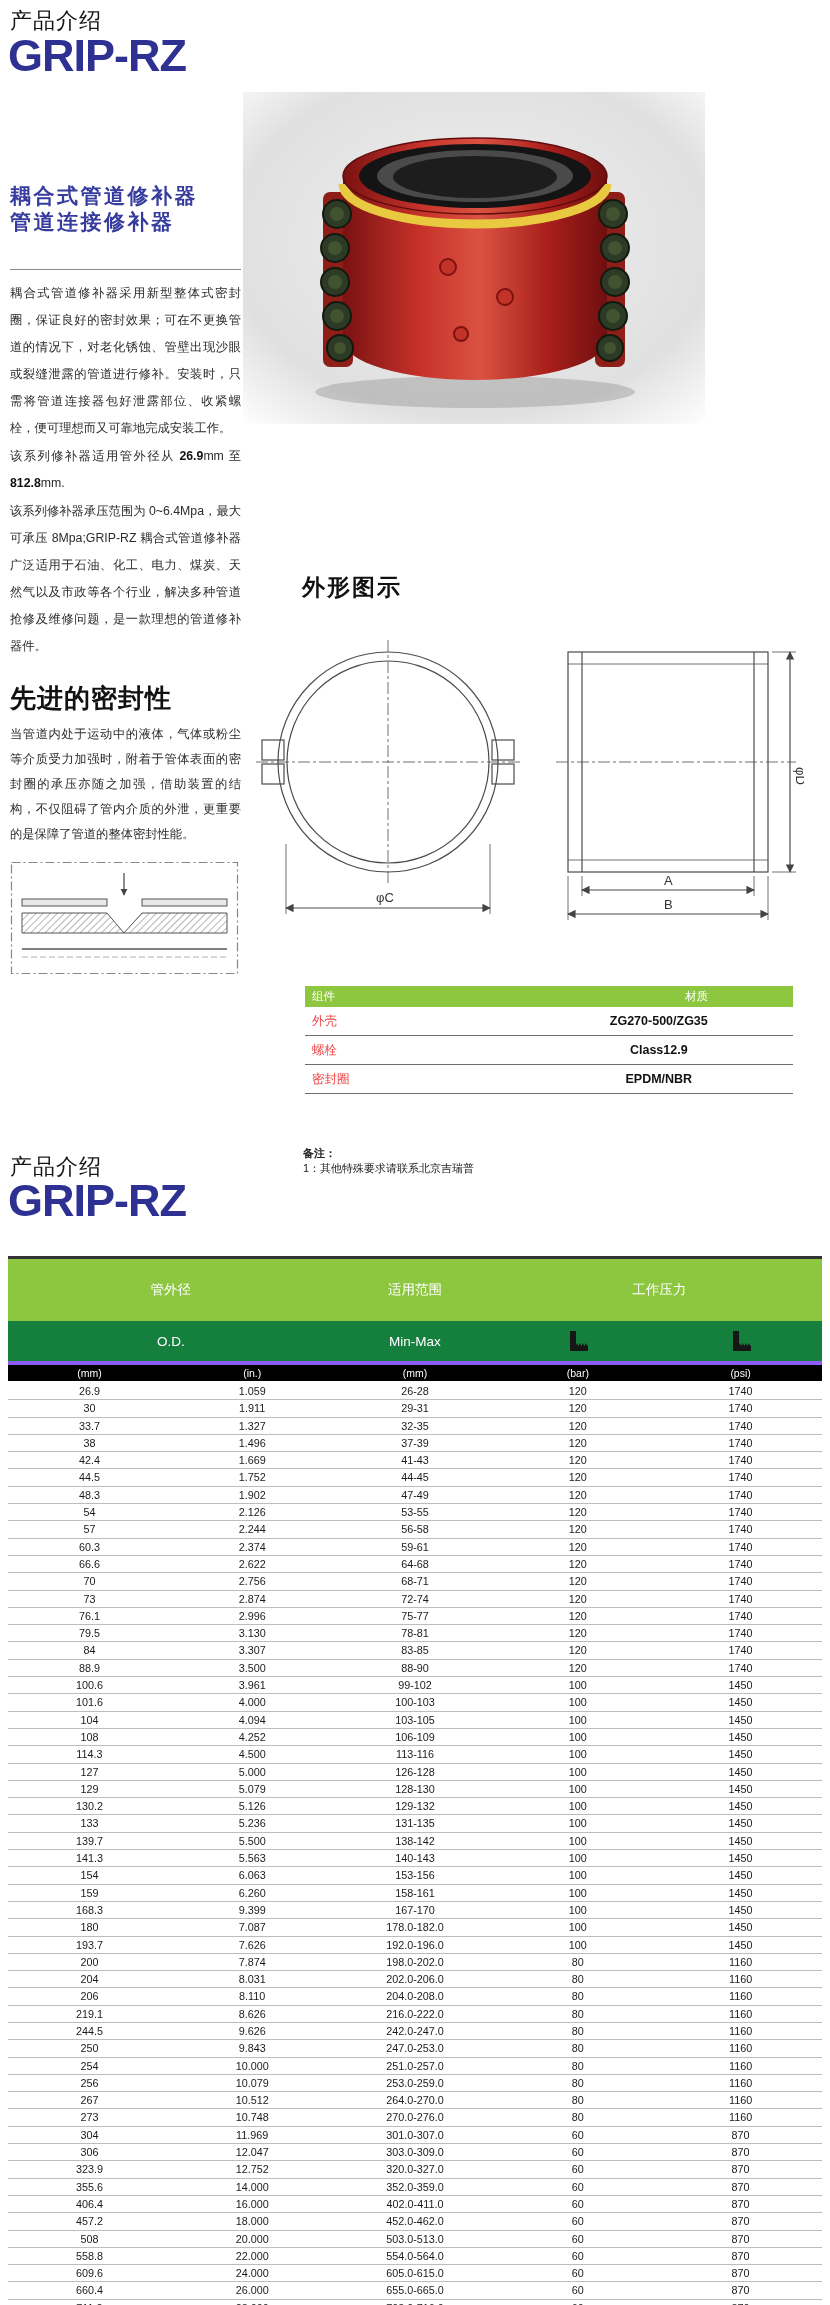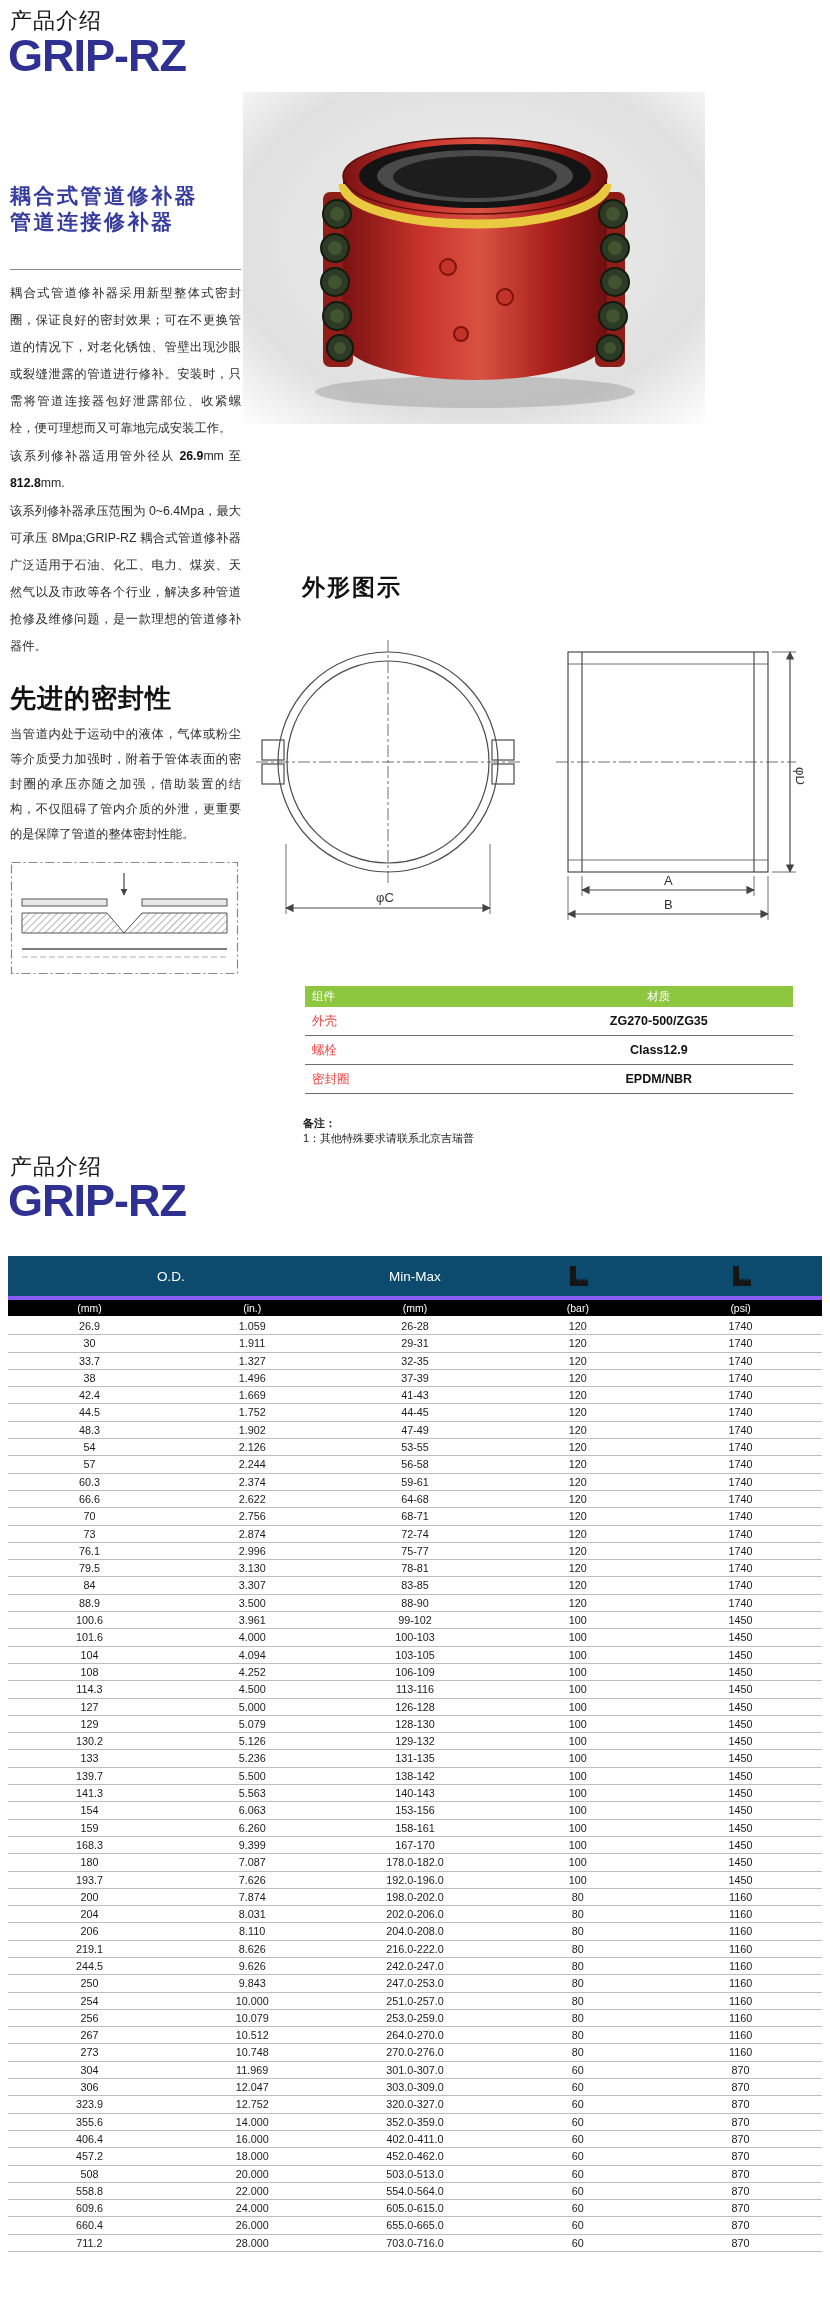--- a/index.html
+++ b/index.html
@@ -20,34 +20,34 @@
   .body-p.gap{margin-top:1px;}
   .body-p b{color:#111;}
   .seal-title{font-size:26px;font-weight:800;color:#111;margin:21px 0 6px 0;letter-spacing:1px;}
   .seal-p{font-size:12.3px;line-height:25px;text-align:justify;color:#2b2b2b;margin:0;}
   .seal-svg{margin-top:14px;display:block;}
   
   .outline-title{font-size:23px;font-weight:800;color:#111;letter-spacing:2px;}
   
   .mat-table{left:305px;top:986px;width:488px;font-size:12.5px;}
   .mat-head{display:grid;grid-template-columns:45% 55%;background:#8dc63f;color:#fff;
-            height:21px;line-height:21px;font-size:11.5px;}
+            height:21px;line-height:21px;font-size:11.5px;gap:38px;}
   .mat-head .h1{padding-left:7px;}
   .mat-head .h2{text-align:center;}
   .mat-row{display:grid;grid-template-columns:45% 55%;height:28px;line-height:28px;
            border-bottom:1px solid #6d6d6d;}
   .mat-row .part{padding-left:7px;color:#ef4444;}
   .mat-row .material{text-align:center;font-weight:600;color:#111;}
-  .notes{left:303px;top:1116px;font-size:11px;color:#222;line-height:15px;}
+  .notes{left:303px;top:1146px;font-size:11px;color:#222;line-height:15px;}
   .notes .nt{font-weight:700;}
   
   .spec-table{left:8px;top:106px;width:814px;}
   .spec-gh{display:flex;align-items:center;height:62px;background:#8dc63f;border-top:3px solid #333333;
            color:#ffffff;font-size:13.5px;}
-  .spec-sh{display:flex;align-items:center;height:40px;background:#0c4a6e;color:#ffffff;font-size:13.5px;}
+  .spec-sh{display:flex;align-items:center;height:40px;background:#15803d;color:#ffffff;font-size:13.5px;}
   .c40{width:40%;text-align:center;}
   .c20{width:20%;text-align:center;}
   .spec-units{display:flex;height:16px;line-height:16px;background:#000000;color:#ffffff;
               font-size:10.5px;border-top:4px solid #8b5cf6;border-bottom:2px solid #ffffff;}
   .spec-units div{width:20%;text-align:center;}
   .spec-row{display:flex;height:16.3px;line-height:16px;font-size:10.8px;color:#1a1a1a;
             border-bottom:1px solid #bdbdbd;background:#fff;}
   .spec-cell{width:20%;text-align:center;overflow:hidden;}
   .picon{display:inline-block;vertical-align:middle;}
 </style>
@@ -217,20 +217,25 @@
   </div>
 </div>
 
 <div class="abs" id="sec2" style="left:0;top:1150px;width:830px;height:1155px;">
 
   <div class="abs kicker" style="left:10px;top:2px;">产品介绍</div>
   <div class="abs brand" style="left:8px;top:28px;">GRIP-RZ</div>
 
   <div class="abs spec-table">
 
+    <div class="spec-gh">
+      <div class="c40">管外径</div>
+      <div class="c20">适用范围</div>
+      <div class="c40">工作压力</div>
+    </div>
 
     <div class="spec-sh">
       <div class="c40">O.D.</div>
       <div class="c20">Min-Max</div>
       <div class="c20">
         <svg class="picon" width="22" height="24" viewBox="0 0 22 22">
           <polygon points="3,1 9,1 9,13 12,16 12,13 15,16 15,13 18,16 18,13 21,16 21,21 3,21" fill="#161616"></polygon>
         </svg>
       </div>
       <div class="c20">

